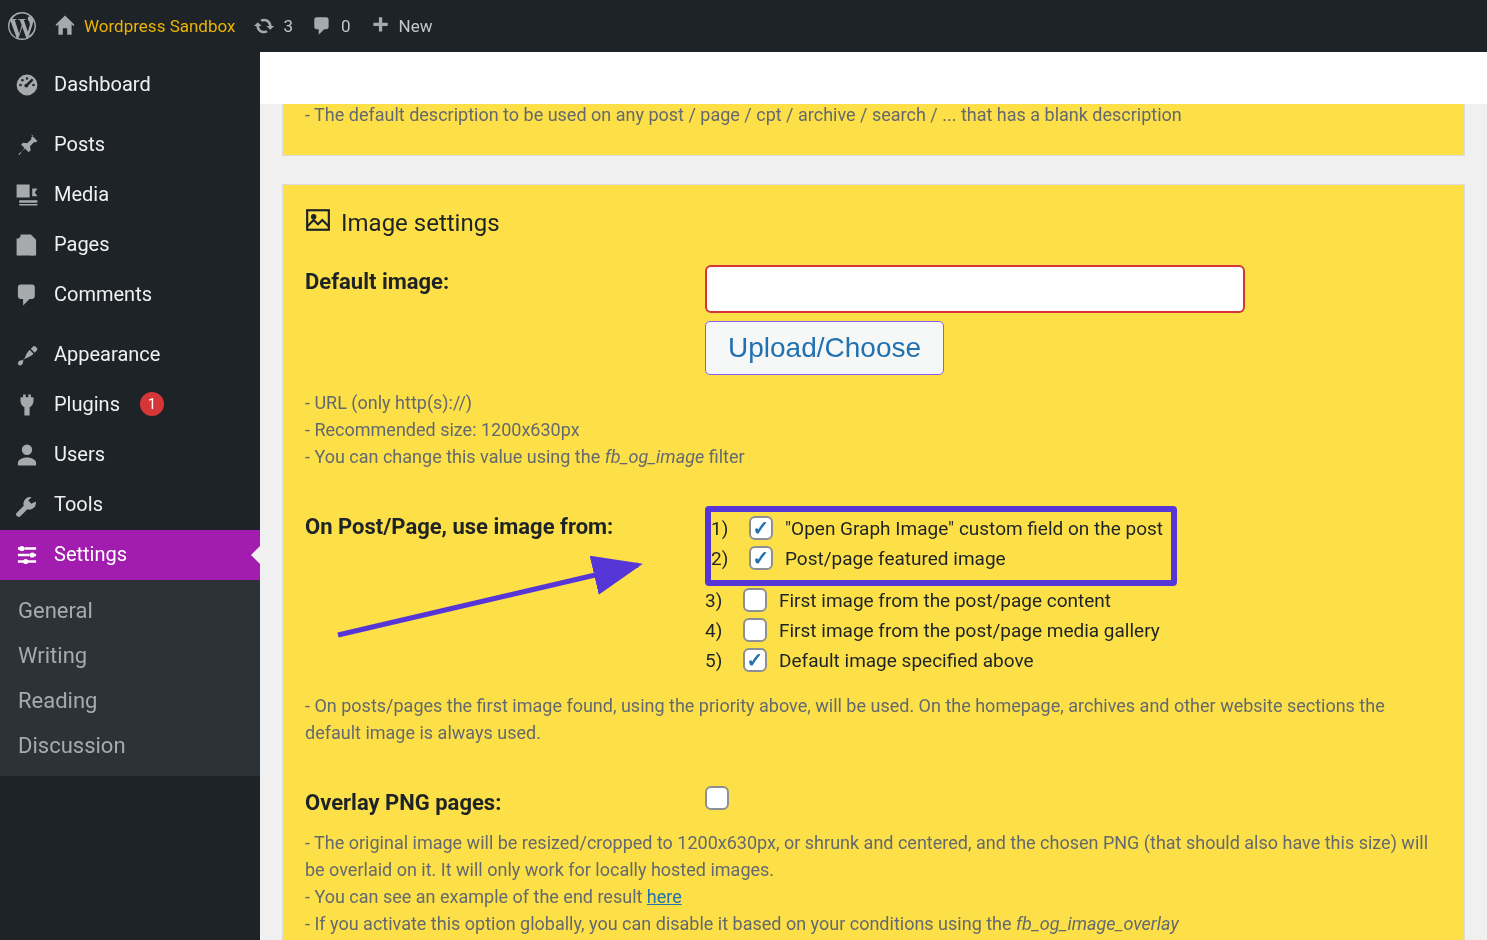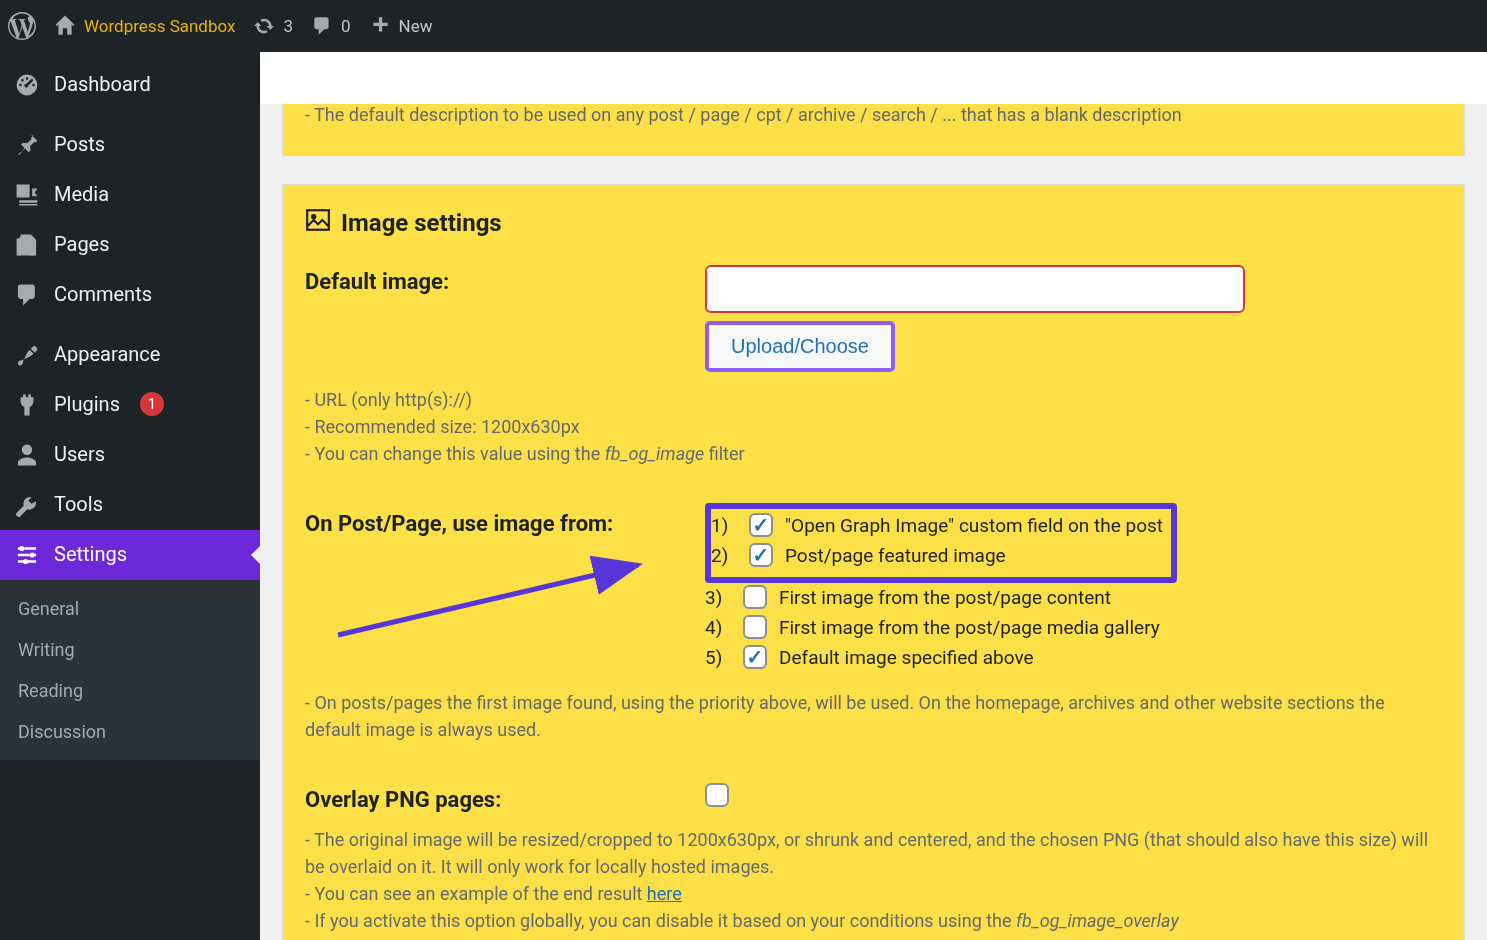--- a/index.html
+++ b/index.html
@@ -12,40 +12,40 @@
   .site-name { color: #eab308; font-weight: 400; text-align: center; }
   .home-icon { width: 22px; height: 22px; fill: #a7aaad; }
   .update-icon, .comment-icon, .plus-icon { width: 22px; height: 22px; fill: #a7aaad; }
   .ab-count { font-size: 17px; color: #c3c7cb; }
   
   
   .sidebar { position: fixed; top: 52px; left: 0; width: 260px; background: #1d2327; color: #f0f0f1; height: calc(100vh - 52px); overflow-y: auto; padding-top: 8px; }
   .sidebar-item { display: flex; padding: 12px 14px; gap: 14px; font-size: 20px; color: #f0f0f1; cursor: pointer; position: relative; }
   .sidebar-item .icon { width: 26px; height: 26px; display: inline-flex; align-items: center; justify-content: center; }
   .sidebar-item svg { width: 26px; height: 26px; fill: #a7aaad; }
-  .sidebar-item.current { background: #6d28d9; color: #fff; }
+  .sidebar-item.current { background: #a21caf; color: #fff; }
   .sidebar-item.current svg { fill: #fff; }
   .sidebar-item.current::after { content: ""; position: absolute; right: -1px; top: 50%; transform: translateY(-50%); border: 10px solid transparent; border-right-color: #f0f0f1; }
   .sidebar-sep { margin: 10px 0; }
   .badge { background: #d63638; color: #fff; border-radius: 50%; width: 24px; height: 24px; display: inline-flex; align-items: center; justify-content: center; font-size: 15px; margin-left: 6px; }
   .submenu { background: #2c3338; padding: 8px 0; }
-  .submenu-item { padding: 10px 18px; font-size: 18px; color: #a7aaad; cursor: pointer; }
+  .submenu-item { padding: 10px 18px; font-size: 22px; color: #a7aaad; cursor: pointer; }
   
   
   .main { margin-left: 260px; margin-top: 52px; background: #f0f0f1; min-height: calc(100vh - 52px); padding: 0 22px 40px 22px; }
   .card { background: #fde047; border: 1px solid #dcdcde; padding: 22px; margin-bottom: 28px; font-size: 18px; }
   .card.top { border-top: none; padding-top: 0; padding-bottom: 30px; }
   .card-desc { color: #646970; }
-  .section-header { display: flex; align-items: center; gap: 10px; font-size: 24px; font-weight: 700; color: #1d2327; margin-bottom: 26px; }
+  .section-header { display: flex; align-items: center; gap: 10px; font-size: 24px; font-weight: 400; color: #1d2327; margin-bottom: 26px; }
   .section-header svg { width: 26px; height: 26px; fill: #1d2327; stroke: #1d2327; }
   .form-row { display: flex; align-items: flex-start; margin-bottom: 8px; justify-content: space-between; }
   .form-row .label { width: 400px; font-size: 22px; font-weight: 700; color: #1d2327; padding-top: 4px; }
   .form-row .control { flex: 1; }
   input.text-input { width: 100%; max-width: 540px; padding: 6px 10px; font-size: 18px; border: 2px solid #d63638; border-radius: 6px; height: 48px; }
-  .upload-btn { margin-top: 8px; display: inline-block; padding: 10px 22px; border: 4px solid #8b5cf6; color: #2271b1; background: #f6f7f7; font-size: 20px; border-radius: 5px; cursor: pointer; }
+  .upload-btn { margin-top: 8px; display: inline-block; padding: 10px 22px; border: 1px solid #8b5cf6; color: #2271b1; background: #f6f7f7; font-size: 28px; border-radius: 5px; cursor: pointer; }
   .helper { color: #646970; font-size: 18px; margin-top: 14px; line-height: 1.5; }
   .helper em { font-style: italic; }
   .checkbox-line { display: flex; align-items: center; gap: 12px; font-size: 19px; color: #1d2327; margin-bottom: 6px; }
   .cb { width: 24px; height: 24px; border: 2px solid #8c8f94; border-radius: 6px; display: inline-flex; align-items: center; justify-content: center; cursor: pointer; background: #fff; }
   .cb.checked::after { content: "✓"; color: #2271b1; font-weight: 900; font-size: 20px; }
   .highlight-box { border: 6px solid #5636d6; padding: 4px 8px 4px 0; margin: -4px -8px 2px 0; display: inline-block; border-radius: 4px; }
   
   
   .annotation-arrow { position: absolute; pointer-events: none; }
   .annotation-arrow svg { overflow: visible; }

